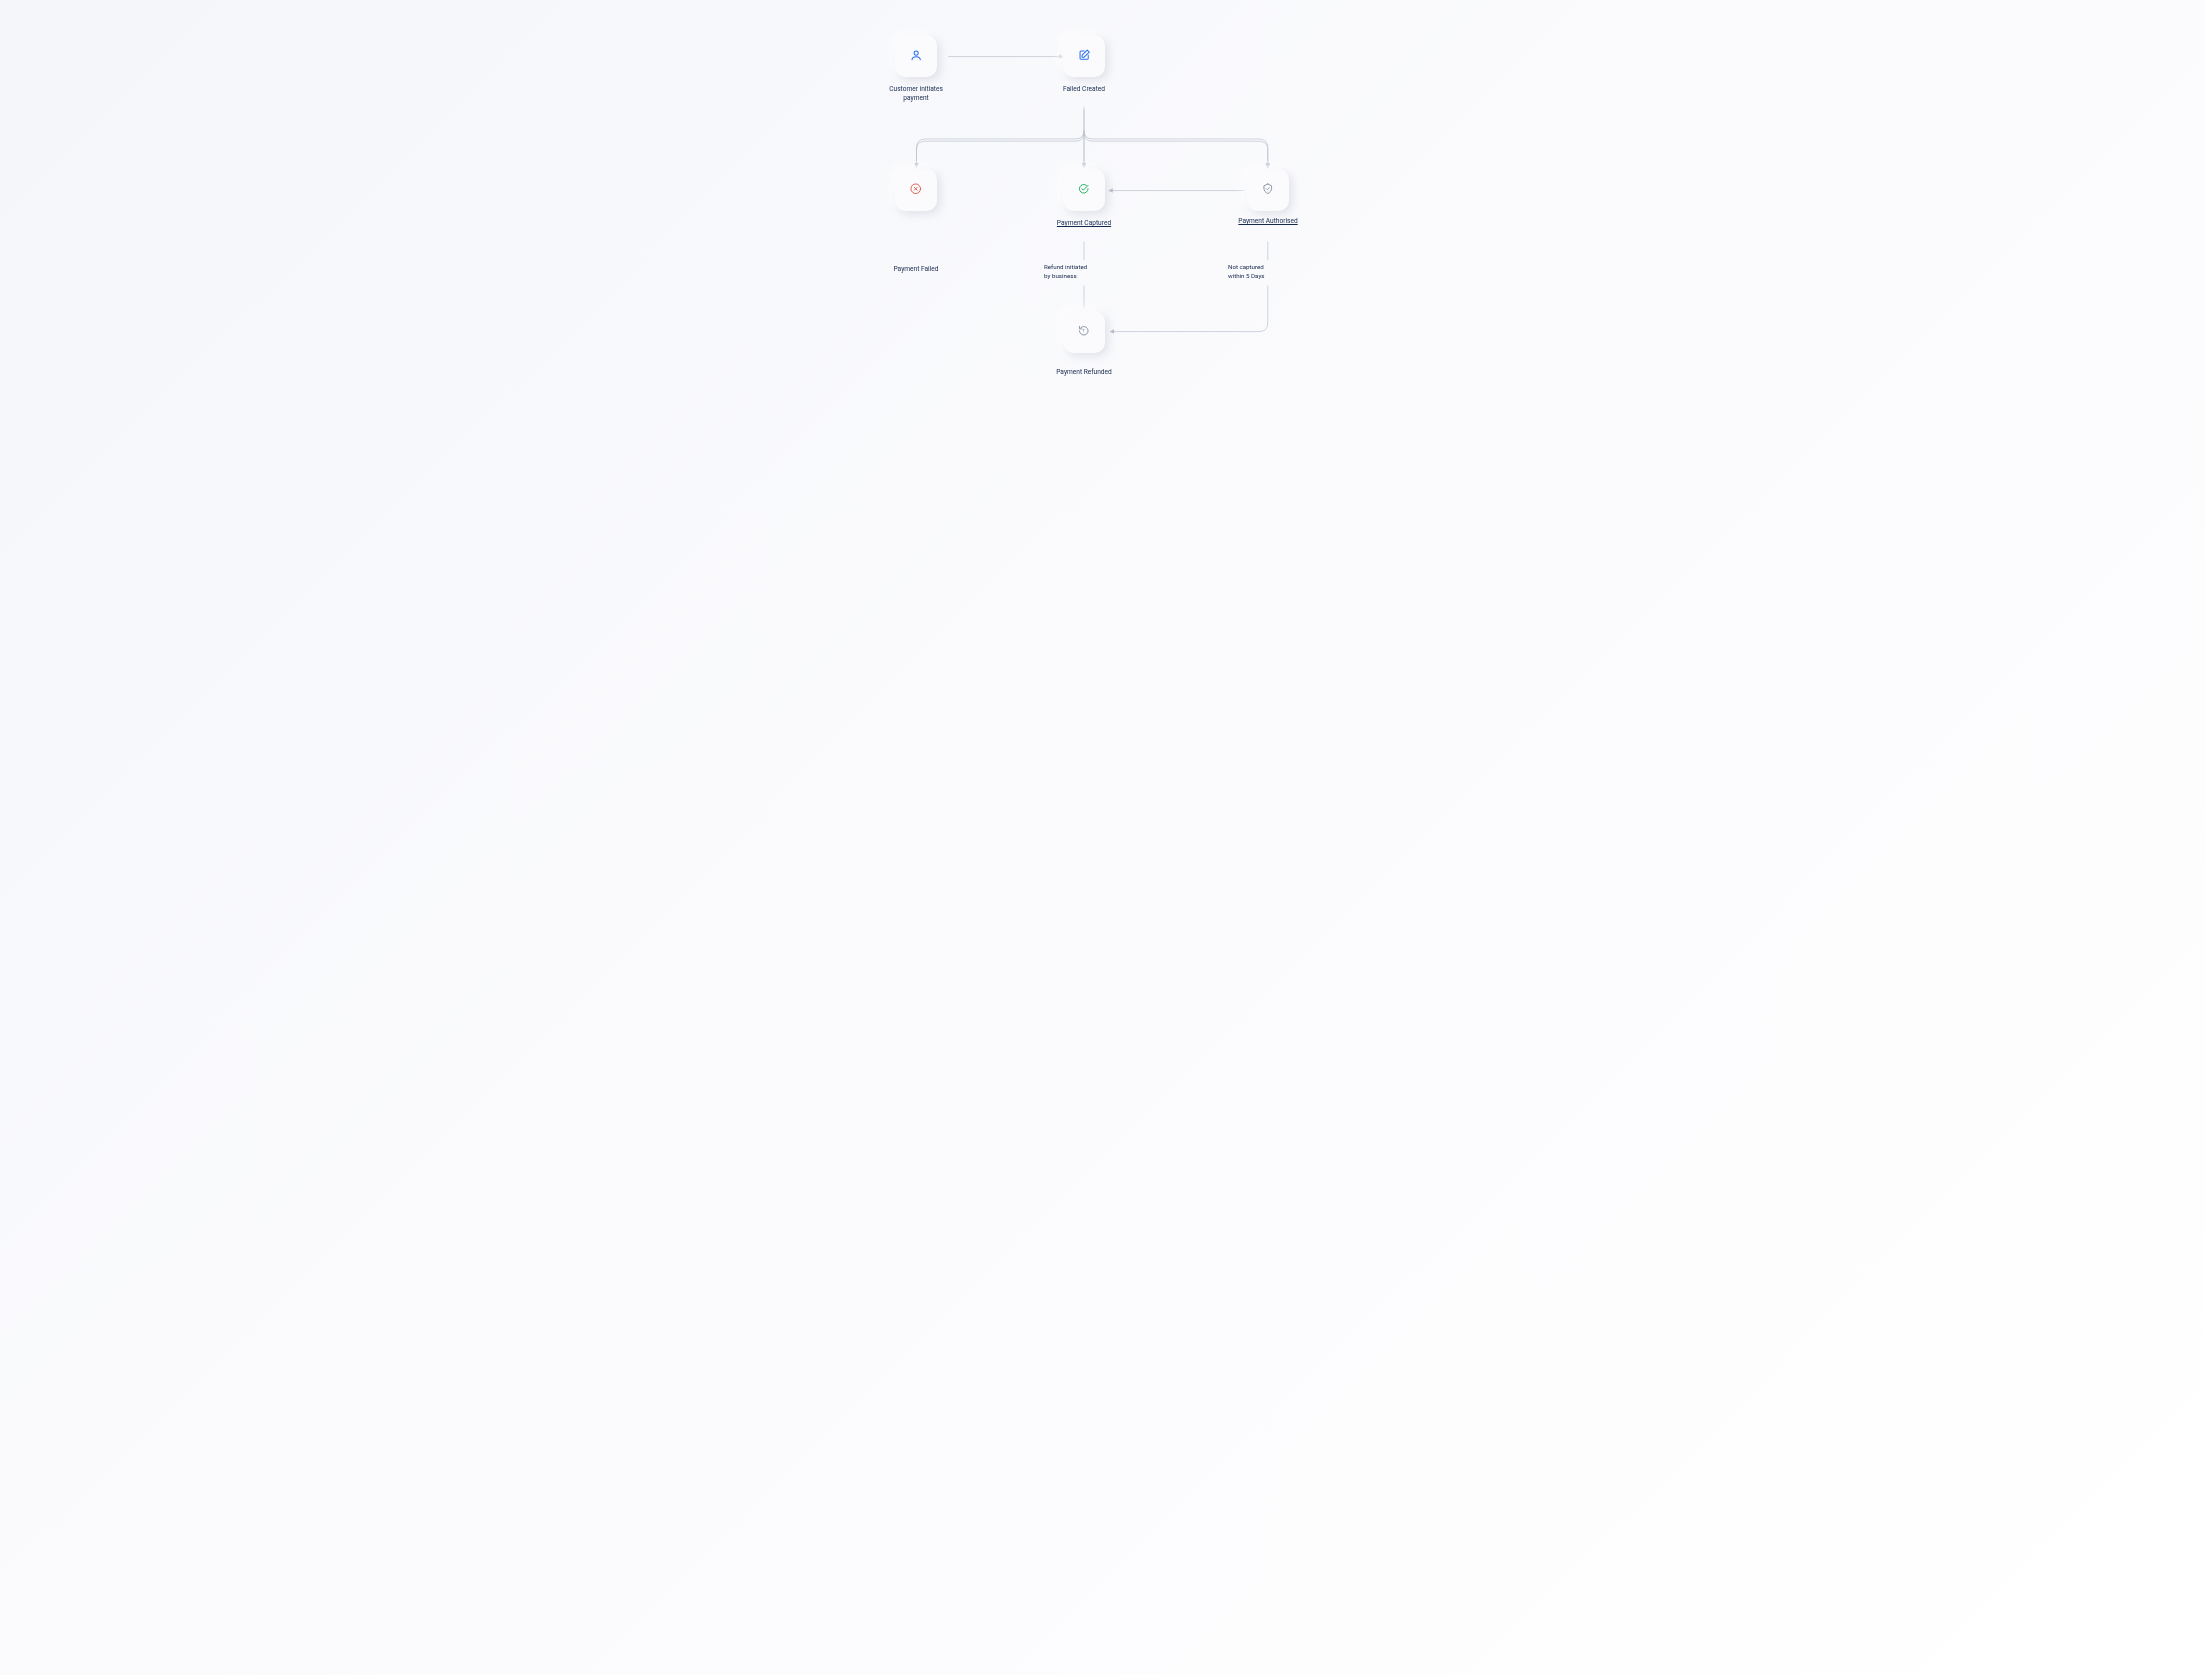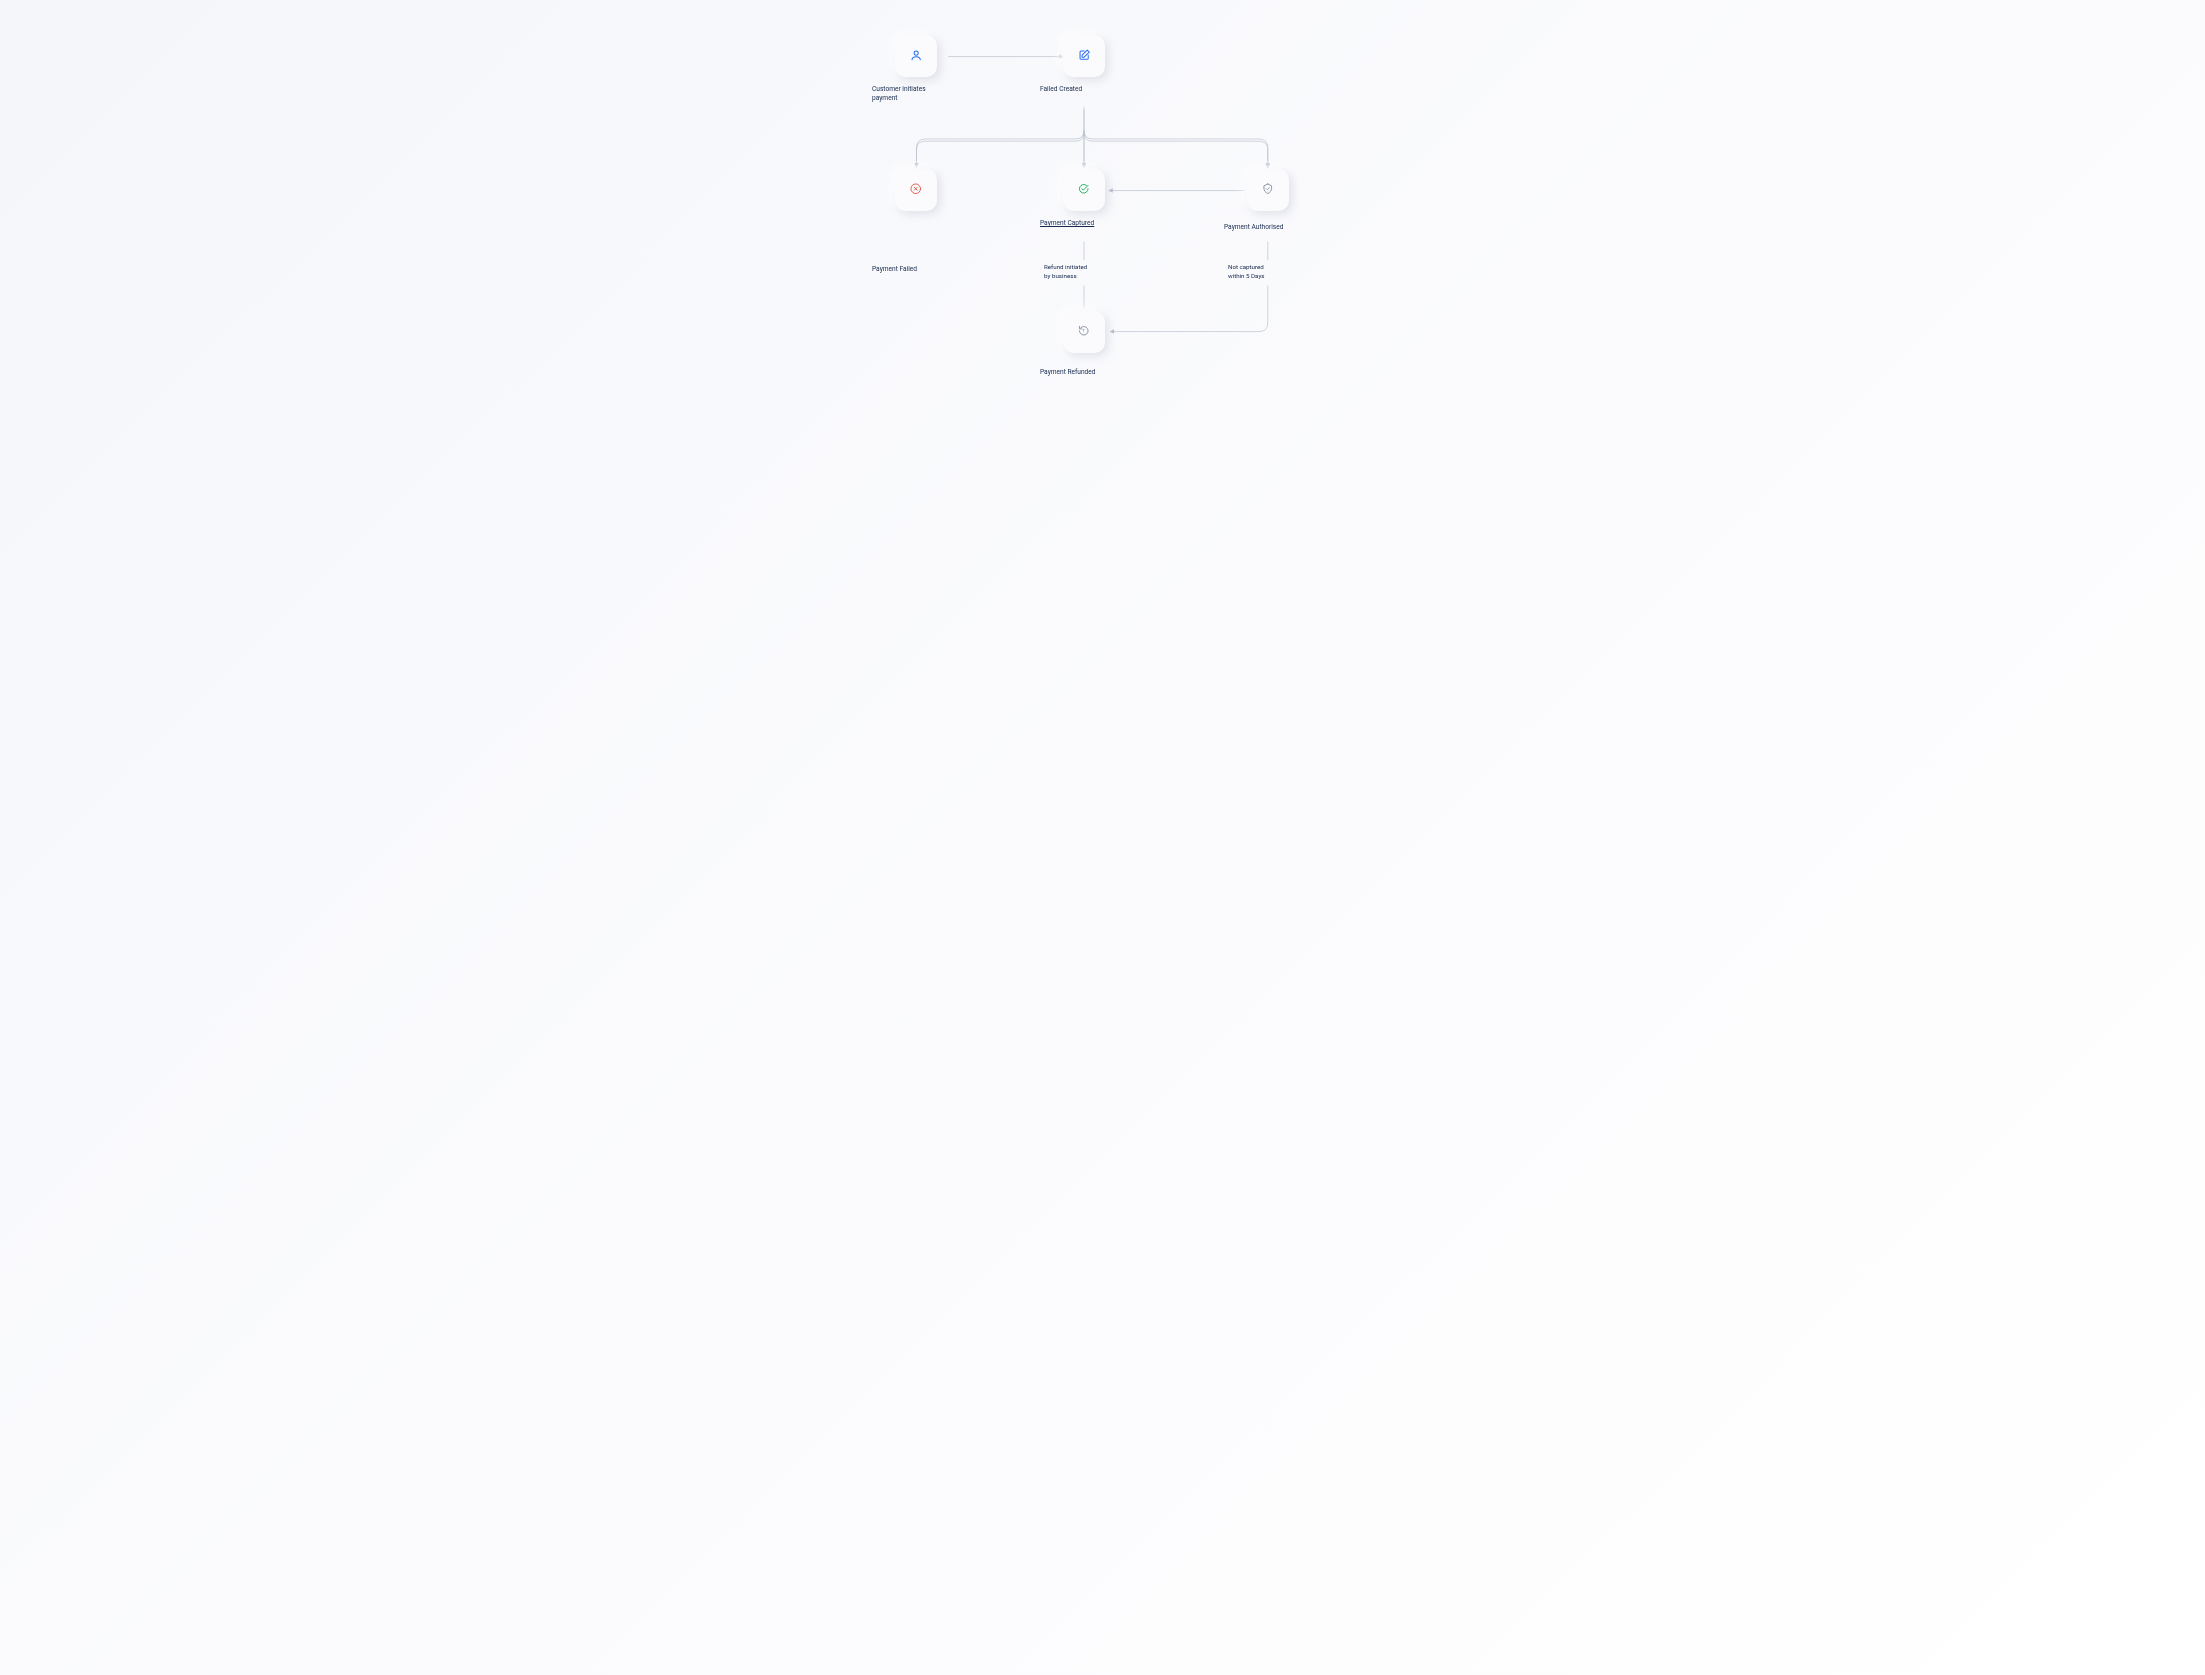--- a/index.html
+++ b/index.html
@@ -26,21 +26,21 @@
     box-shadow:
       3.5px 3.5px 8px rgba(180,185,200,0.35),
       -3.5px -3.5px 8px rgba(255,255,255,0.9);
     display: flex;
     align-items: center;
     justify-content: center;
   }
   .label {
     position: absolute;
     width: 88px;
-    text-align: left;
+    text-align: center;
     color: #16294d;
     font-size: 6.6px;
     line-height: 1.35;
     white-space: pre-line;
   }
   .caption {
     position: absolute;
     width: 79px;
     text-align: left;
     color: #16294d;
@@ -138,21 +138,21 @@
   <div class="label" style="left:224px; top:219px;text-decoration:underline;">Payment Captured</div>
 
   <div class="node" style="left:431px; top:169px;">
     <span>
       <svg width="11.5" height="11.5" viewBox="0 0 24 24" fill="none" stroke="#8893a5" stroke-width="2" stroke-linecap="round" stroke-linejoin="round">
         <path d="M12 2l8 4v5c0 5-3.5 9-8 11-4.5-2-8-6-8-11V6l8-4z"></path>
         <polyline points="9 12 11 14 15 10"></polyline>
       </svg>
     </span>
   </div>
-  <div class="label" style="left:408px; top:223px;">Payment Authorised</div>
+  <div class="label" style="left:408px; top:217px;text-decoration:underline;">Payment Authorised</div>
 
   <div class="caption" style="left:228px; top:263px;">Refund initiated
 by business</div>
   <div class="caption" style="left:412px; top:263px;">Not captured
 within 5 Days</div>
 
   <div class="node" style="left:247px; top:311px;">
     <span>
       <svg width="11.5" height="11.5" viewBox="0 0 24 24" fill="none" stroke="#8893a5" stroke-width="2" stroke-linecap="round" stroke-linejoin="round">
         <path d="M3 12a9 9 0 1 0 3-6.7"></path>

